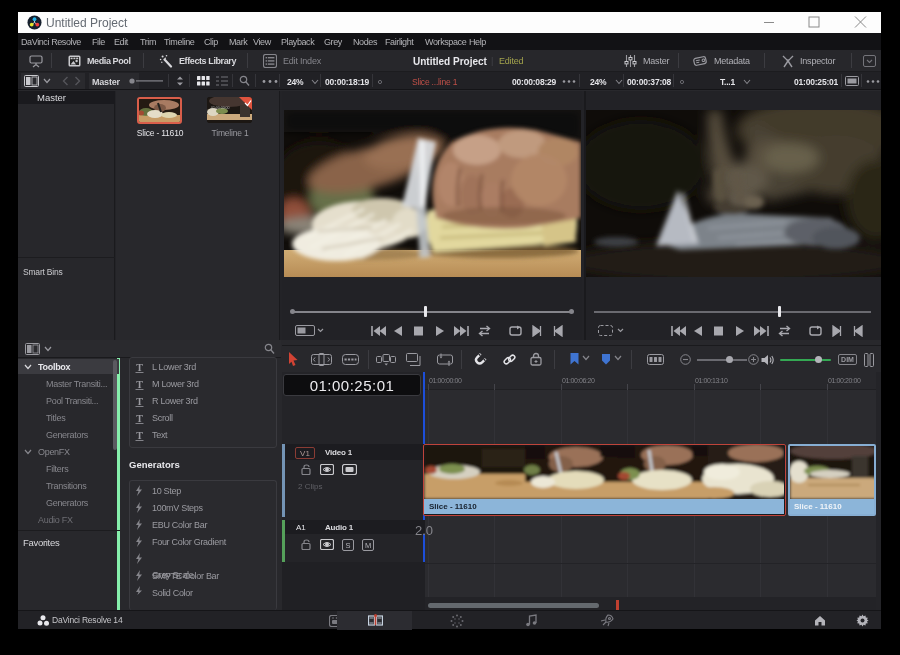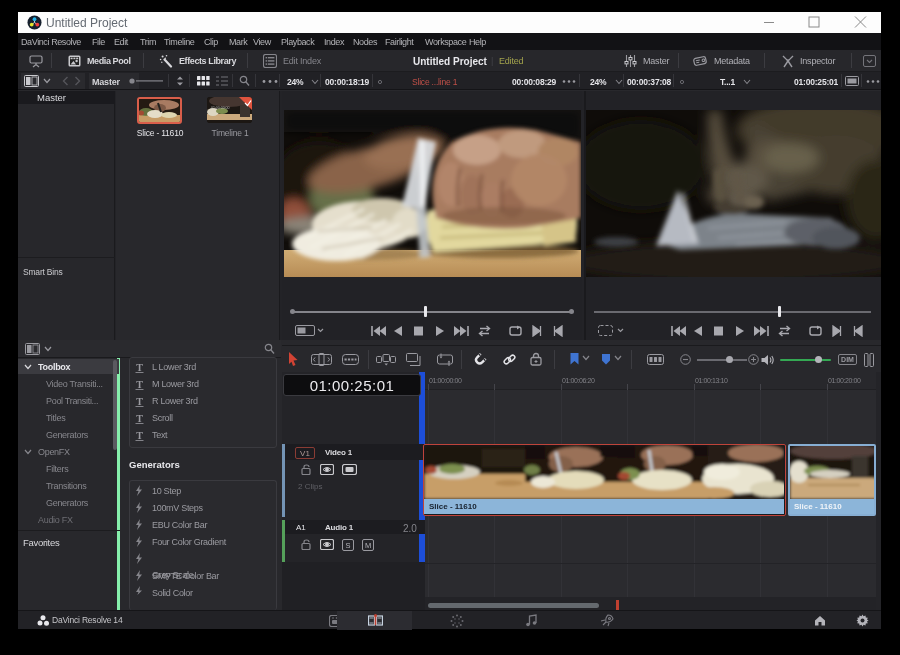--- a/index.html
+++ b/index.html
@@ -34,21 +34,21 @@
 
 #fxpanel { position:absolute; left:0; top:328px; width:263px; height:270px; background:#28282c; }
 #searchrow { position:absolute; left:0; top:0; width:263px; height:18px; background:#2a2a2e; border-bottom:1px solid #1a1a1d; }
 #fxtree { position:absolute; left:0; top:18px; width:102px; height:252px; background:#28282c; border-right:3px solid #86efac; }
 .treeitem { position:absolute; font-size:9px; letter-spacing:-0.3px; color:#87878d; }
 #fxlist { position:absolute; left:104px; top:18px; width:159px; height:252px; background:#28282c; }
 .listbox { position:absolute; left:7px; width:148px; border:1px solid #3a3a3f; border-radius:3px; background:#2a2a2e; }
 .listitem { position:absolute; left:30px; font-size:9px; letter-spacing:-0.3px; color:#9b9ba1; }
 
 #timeline { position:absolute; left:264px; top:360px; width:599px; height:238px; background:#2a2a2e; }
-#thead { position:absolute; left:0; top:0; width:143px; height:238px; background:#242428; border-right:6px solid #1d4ed8; }
+#thead { position:absolute; left:0; top:0; width:143px; height:238px; background:#242428; border-right:2px solid #1d4ed8; }
 #truler { position:absolute; left:143px; top:0; width:456px; height:18px; background:#28282c; border-bottom:1px solid #202023; }
 .rlabel { position:absolute; top:5px; font-size:7px; letter-spacing:-0.4px; color:#808086; }
 #ttracks { position:absolute; left:143px; top:18px; width:456px; height:220px; background:#2b2b2f; }
 .gline { position:absolute; top:0px; width:1px; height:207px; background:#323237; }
 
 #bottombar { position:absolute; left:0; top:598px; width:863px; height:19px; background:#222226; border-top:1px solid #151518; }
 
 .icon { position:absolute; }
 svg { display:block; }
 </style>
@@ -79,21 +79,21 @@
   <div id="menubar">
     <span style="left:3px">DaVinci Resolve</span>
     <span style="left:74px">File</span>
     <span style="left:96px">Edit</span>
     <span style="left:122px">Trim</span>
     <span style="left:146px">Timeline</span>
     <span style="left:186px">Clip</span>
     <span style="left:211px">Mark</span>
     <span style="left:235px">View</span>
     <span style="left:263px">Playback</span>
-    <span style="left:306px">Index</span>
+    <span style="left:306px">Grey</span>
     <span style="left:335px">Nodes</span>
     <span style="left:367px">Fairlight</span>
     <span style="left:407px">Workspace</span>
     <span style="left:451px">Help</span>
   </div>
 
   <div id="toolbar">
     <svg class="icon" style="left:11px;top:4px" width="14" height="14" viewBox="0 0 14 14">
         <rect x="1" y="2" width="12" height="7" rx="1.5" fill="none" stroke="#9a9aa0" stroke-width="1.2"></rect>
         <path d="M7 9 V10.5 M4 13 L7 10.5 L10 13" stroke="#9a9aa0" stroke-width="1.2" fill="none"></path>
@@ -581,21 +581,21 @@
           <circle cx="4.5" cy="4.5" r="3.2" fill="none" stroke="#85858b" stroke-width="1.2"></circle>
           <path d="M7 7 L10 10.5" stroke="#85858b" stroke-width="1.3"></path>
         </svg>
     </div>
     <div id="fxtree">
       <div class="abs" style="left:0;top:1px;width:101px;height:15px;background:#3b3b40"></div>
       <svg class="abs" style="left:6px;top:6px" width="8" height="6" viewBox="0 0 8 6">
           <path d="M1 1 L4 4.5 L7 1" stroke="#d8d8dc" stroke-width="1.2" fill="none"></path>
         </svg>
       <div class="treeitem" style="left:20px;top:4px;color:#e8e8ec;font-weight:bold">Toolbox</div>
-      <div class="treeitem" style="left:28px;top:21px">Video Transiti...</div>
+      <div class="treeitem" style="left:28px;top:21px">Master Transiti...</div>
       <div class="treeitem" style="left:28px;top:38px">Pool Transiti...</div>
       <div class="treeitem" style="left:28px;top:55px">Titles</div>
       <div class="treeitem" style="left:28px;top:72px">Generators</div>
       <svg class="abs" style="left:6px;top:91px" width="8" height="6" viewBox="0 0 8 6">
           <path d="M1 1 L4 4.5 L7 1" stroke="#87878d" stroke-width="1.2" fill="none"></path>
         </svg>
       <div class="treeitem" style="left:20px;top:89px">OpenFX</div>
       <div class="treeitem" style="left:28px;top:106px">Filters</div>
       <div class="treeitem" style="left:28px;top:123px">Transitions</div>
       <div class="treeitem" style="left:28px;top:140px">Generators</div>
@@ -690,21 +690,21 @@
         </svg>
       <svg class="abs" style="left:60px;top:92px" width="15" height="11" viewBox="0 0 15 11">
           <rect x="0.5" y="0.5" width="14" height="10" rx="2" fill="none" stroke="#c9c9cd" stroke-width="1.2"></rect>
           <rect x="3.5" y="3" width="8" height="5" rx="1" fill="#c9c9cd"></rect>
         </svg>
       <div class="abs" style="left:16px;top:110px;font-size:8px;color:#606066">2 Clips</div>
 
       <div class="abs" style="left:3px;top:148px;width:140px;height:14px;background:#1c1c20"></div>
       <div class="abs" style="left:14px;top:151px;font-size:8px;color:#e4e4e8;font-weight:normal">A1</div>
       <div class="abs" style="left:43px;top:151px;font-size:8px;letter-spacing:-0.2px;color:#dcdce0;font-weight:bold">Audio 1</div>
-      <div class="abs" style="left:121px;top:151px;font-size:10px;color:#85858b">2.0</div>
+      <div class="abs" style="left:133px;top:151px;font-size:13px;color:#85858b">2.0</div>
       <svg class="abs" style="left:19px;top:167px" width="10" height="11" viewBox="0 0 10 11">
           <rect x="1" y="4.5" width="8" height="6" rx="1" fill="none" stroke="#85858b" stroke-width="1.2"></rect>
           <path d="M3 4.5 V3 Q3 1 5.5 1 Q8 1 8 3" fill="none" stroke="#85858b" stroke-width="1.2"></path>
         </svg>
       <svg class="abs" style="left:38px;top:167px" width="14" height="11" viewBox="0 0 14 11">
           <rect x="0.5" y="0.5" width="13" height="10" rx="1.5" fill="none" stroke="#c9c9cd" stroke-width="1.2"></rect>
           <circle cx="7" cy="5.5" r="2" fill="#c9c9cd"></circle>
           <path d="M3 5.5 Q7 1.5 11 5.5 Q7 9.5 3 5.5" fill="none" stroke="#c9c9cd"></path>
         </svg>
       <div class="abs" style="left:60px;top:167px;width:12px;height:12px;border:1px solid #9a9aa0;border-radius:2px;font-size:7.5px;color:#b4b4ba;text-align:center;line-height:11px">S</div>

